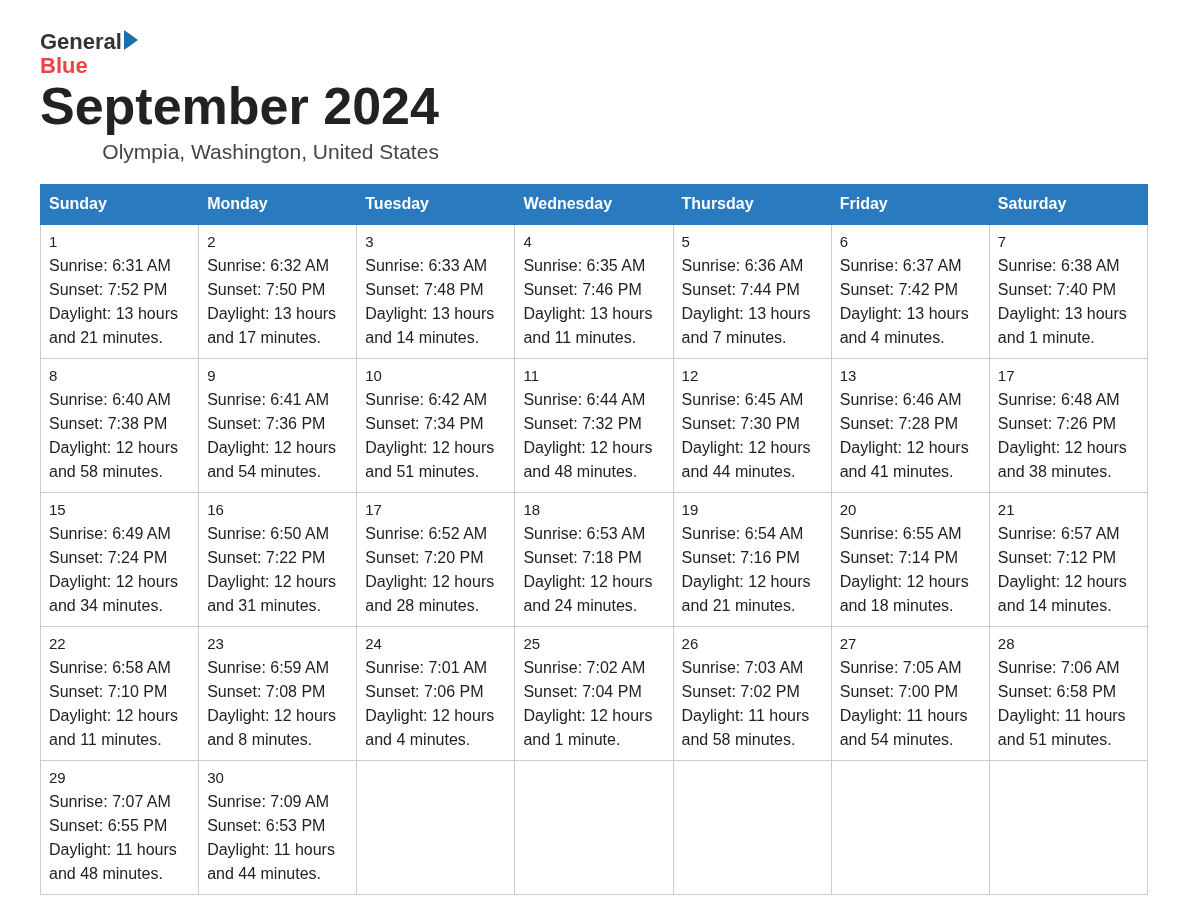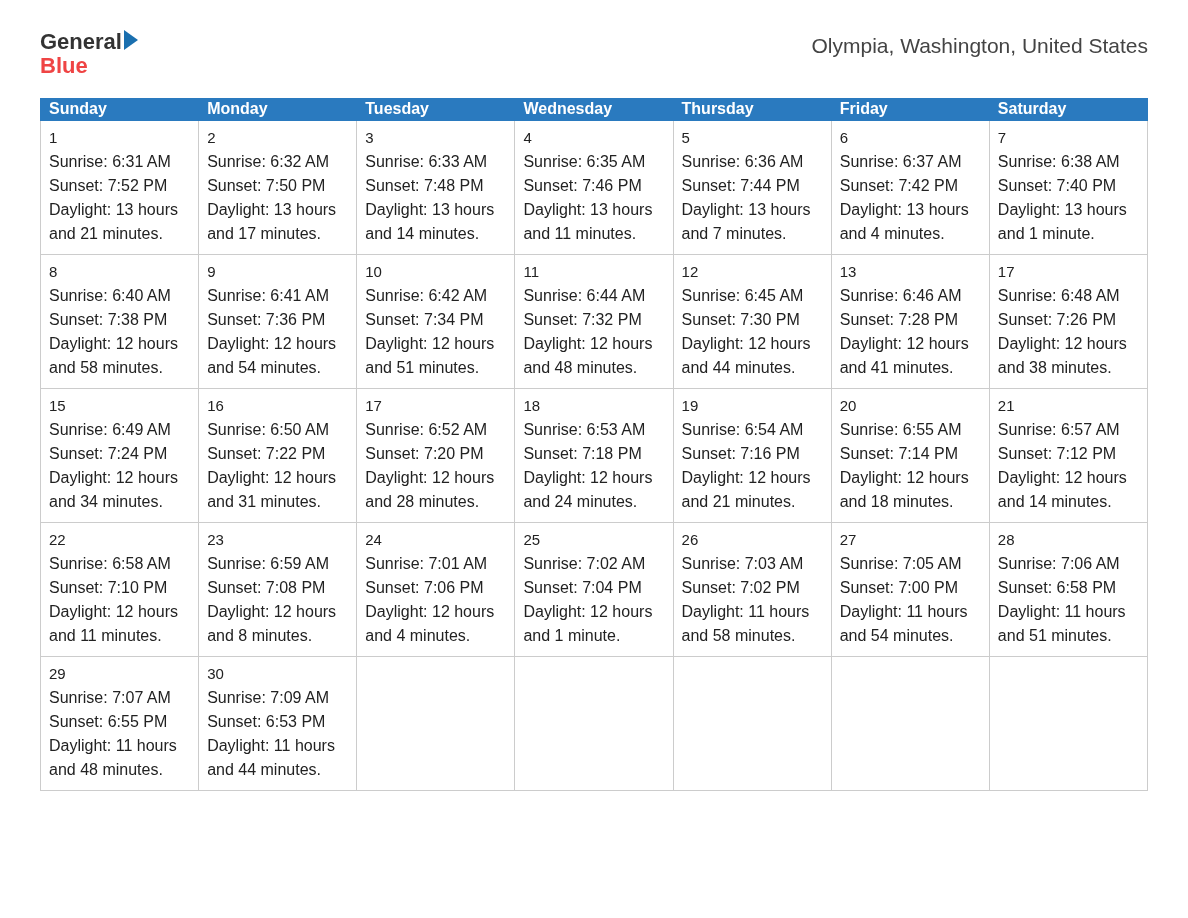--- a/index.html
+++ b/index.html
@@ -8,20 +8,21 @@
       background: #fff;
       padding: 30px 40px;
       width: 1188px;
       min-height: 918px;
     }
     .header-area {
       display: flex;
       justify-content: space-between;
       align-items: flex-start;
       margin-bottom: 20px;
+      flex-direction: column;
     }
     .logo {
       display: flex;
       align-items: center;
       gap: 4px;
     }
     .logo-text-general {
       font-size: 22px;
       font-weight: bold;
       color: #333;
@@ -57,21 +58,21 @@
     table {
       width: 100%;
       border-collapse: collapse;
       table-layout: fixed;
     }
     thead tr th {
       background-color: #2a7abf;
       color: #fff;
       font-size: 16px;
       font-weight: bold;
-      padding: 1px 8px;
+      padding: 10px 8px;
       text-align: left;
       border: 1px solid #2a7abf;
     }
     tbody tr td {
       vertical-align: top;
       padding: 8px 8px;
       border: 1px solid #ccc;
       font-size: 13px;
       color: #222;
       min-height: 110px;
@@ -106,20 +107,21 @@
   <div class="logo">
     <div style="display:flex;flex-direction:column;line-height:1.1;">
       <div style="display:flex;align-items:center;">
         <span class="logo-text-general">General</span>
         <div class="logo-arrow"></div>
       </div>
       <span class="logo-text-blue">Blue</span>
     </div>
   </div>
   <div class="title-area">
+    <div class="month-title">September 2024</div>
     <div class="location-title">Olympia, Washington, United States</div>
   </div>
 </div>
 
 <table>
   <thead>
     <tr>
       <th>Sunday</th>
       <th>Monday</th>
       <th>Tuesday</th>

